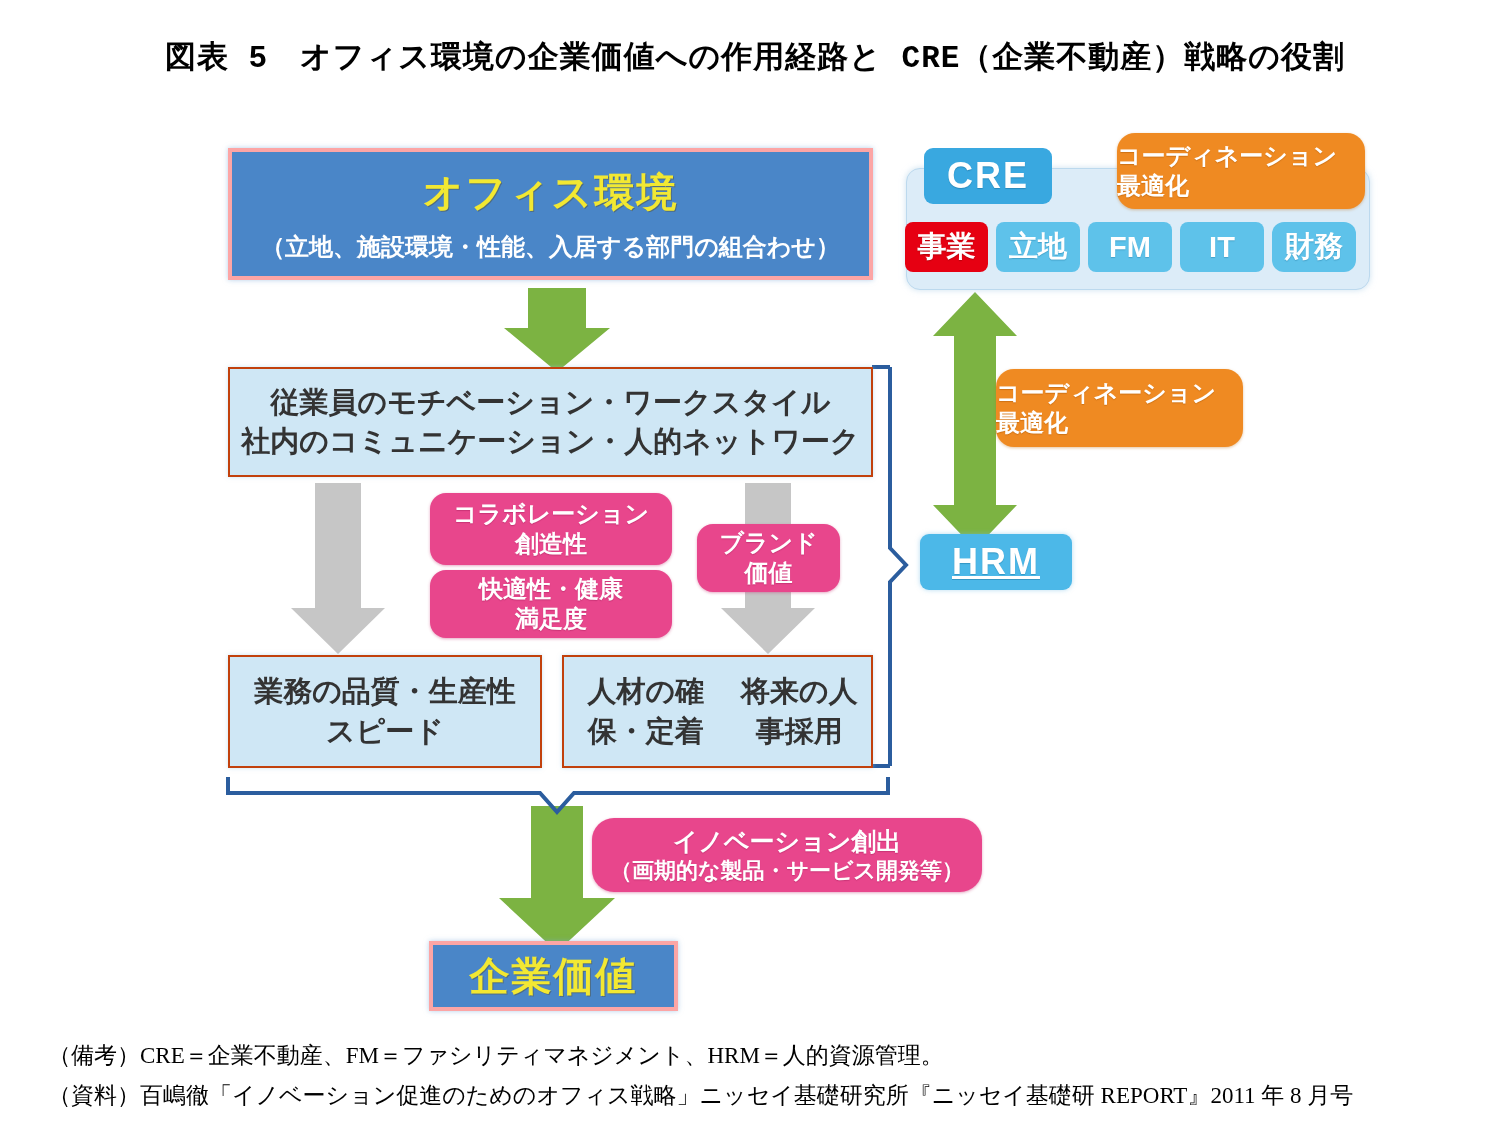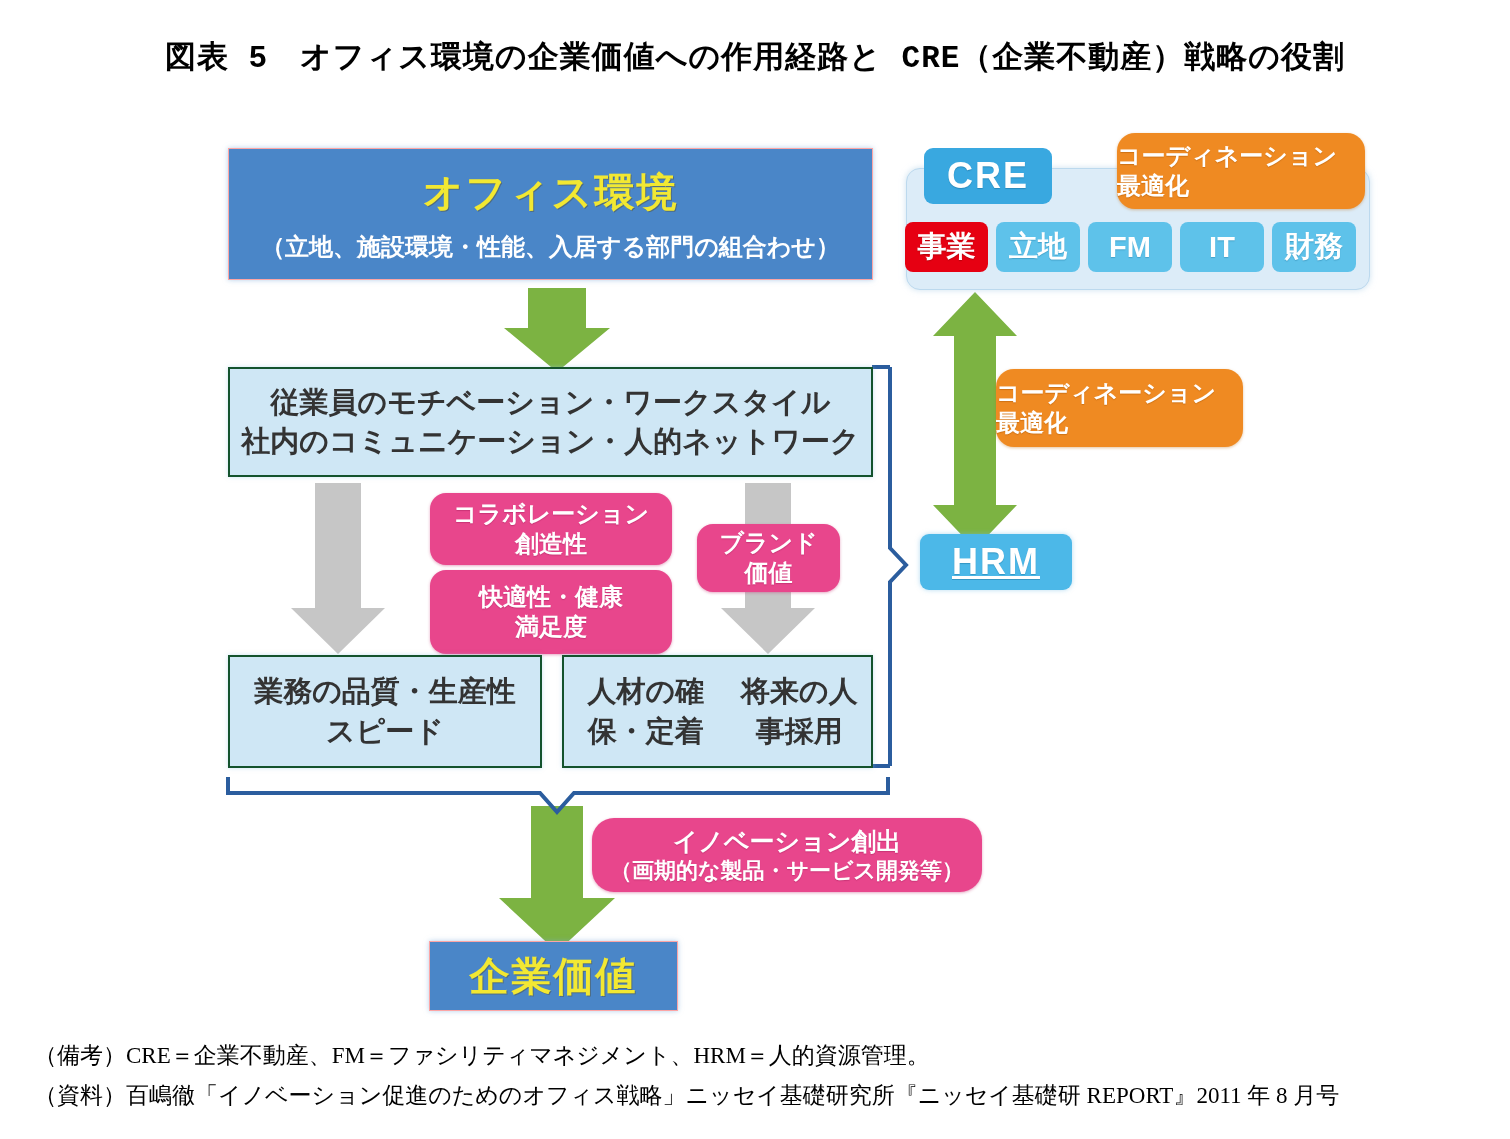--- a/index.html
+++ b/index.html
@@ -35,42 +35,42 @@
     position: absolute;
     left: 0; top: 0;
     width: 1510px; height: 1030px;
   }
 
   
   .box { position: absolute; box-sizing: border-box; }
 
   .deep-blue-box {
     background: #4a86c8;
-    border: 1px solid #fca5a5;
+    border: 4px solid #fca5a5;
     display: flex;
     flex-direction: column;
     align-items: center;
     justify-content: center;
     box-shadow: 0 0 5px rgba(120,170,215,0.55);
   }
   .deep-blue-box .headline {
     color: #f2e832;
     font-weight: bold;
     letter-spacing: 2px;
     text-shadow: 1px 1px 0 rgba(90,60,0,0.35);
   }
   .deep-blue-box .subline {
     color: #ffffff;
     font-weight: bold;
     letter-spacing: 0px;
   }
 
   .lightblue-box {
     background: #cfe7f5;
-    border: 2px solid #14532d;
+    border: 2px solid #c2410c;
     display: flex;
     align-items: center;
     justify-content: center;
     text-align: center;
     color: #333333;
     font-weight: bold;
     line-height: 1.35;
     box-shadow: 0 0 4px rgba(150,200,230,0.5);
   }
 
@@ -159,21 +159,21 @@
   .arrow-layer {
     position: absolute;
     left: 0; top: 0;
     width: 1510px; height: 1030px;
     pointer-events: none;
   }
 
   
   .notes {
     position: absolute;
-    left: 34px;
+    left: 48px;
     top: 1036px;
     width: 1450px;
     font-family: "Liberation Serif", "DejaVu Serif", serif;
     font-size: 23px;
     color: #000;
     line-height: 1.75;
   }
   .notes .line { white-space: nowrap; }
 </style>
 </head>
@@ -222,21 +222,21 @@
   <div class="box lightblue-box" style="left:228px; top:367px; width:645px; height:110px; font-size:29px; flex-direction:column;">
     <div>従業員のモチベーション・ワークスタイル</div>
     <div>社内のコミュニケーション・人的ネットワーク</div>
   </div>
 
   <div class="pink-badge" style="left:430px; top:493px; width:242px; height:72px; font-size:24px;">
     <div>コラボレーション</div>
     <div>創造性</div>
   </div>
 
-  <div class="pink-badge" style="left:430px; top:570px; width:242px; height:84px; font-size:24px;">
+  <div class="pink-badge" style="left:430px; top:570px; width:242px; height:68px; font-size:24px;">
     <div>快適性・健康</div>
     <div>満足度</div>
   </div>
 
   <div class="pink-badge" style="left:697px; top:524px; width:143px; height:68px; font-size:24px;">
     <div>ブランド</div>
     <div>価値</div>
   </div>
 
   <div class="box lightblue-box" style="left:228px; top:655px; width:314px; height:113px; font-size:29px; flex-direction:column;">
@@ -264,21 +264,21 @@
 
   <div class="orange-badge" style="left:1117px; top:133px; width:248px; height:76px; font-size:24px;">
     <div>コーディネーション</div>
     <div>最適化</div>
   </div>
 
   <div class="cre-chip accent" style="left:905px; top:222px; width:83px; height:50px; font-size:29px;">事業</div>
   <div class="cre-chip" style="left:996px; top:222px; width:84px; height:50px; font-size:29px;">立地</div>
   <div class="cre-chip" style="left:1088px; top:222px; width:84px; height:50px; font-size:29px;">FM</div>
   <div class="cre-chip" style="left:1180px; top:222px; width:84px; height:50px; font-size:29px;">IT</div>
-  <div class="cre-chip" style="left:1272px; top:222px; width:84px; height:50px; font-size:29px;">財務</div>
+  <div class="cre-chip" style="left:1272px; top:222px; width:84px; height:50px; font-size:29px;border-radius:12px;">財務</div>
 
   <div class="orange-badge" style="left:996px; top:369px; width:247px; height:78px; font-size:24px;">
     <div>コーディネーション</div>
     <div>最適化</div>
   </div>
 
   <div class="hrm-box" style="left:920px; top:534px; width:152px; height:56px; font-size:36px;text-decoration:underline;">HRM</div>
 
 </div>
 

